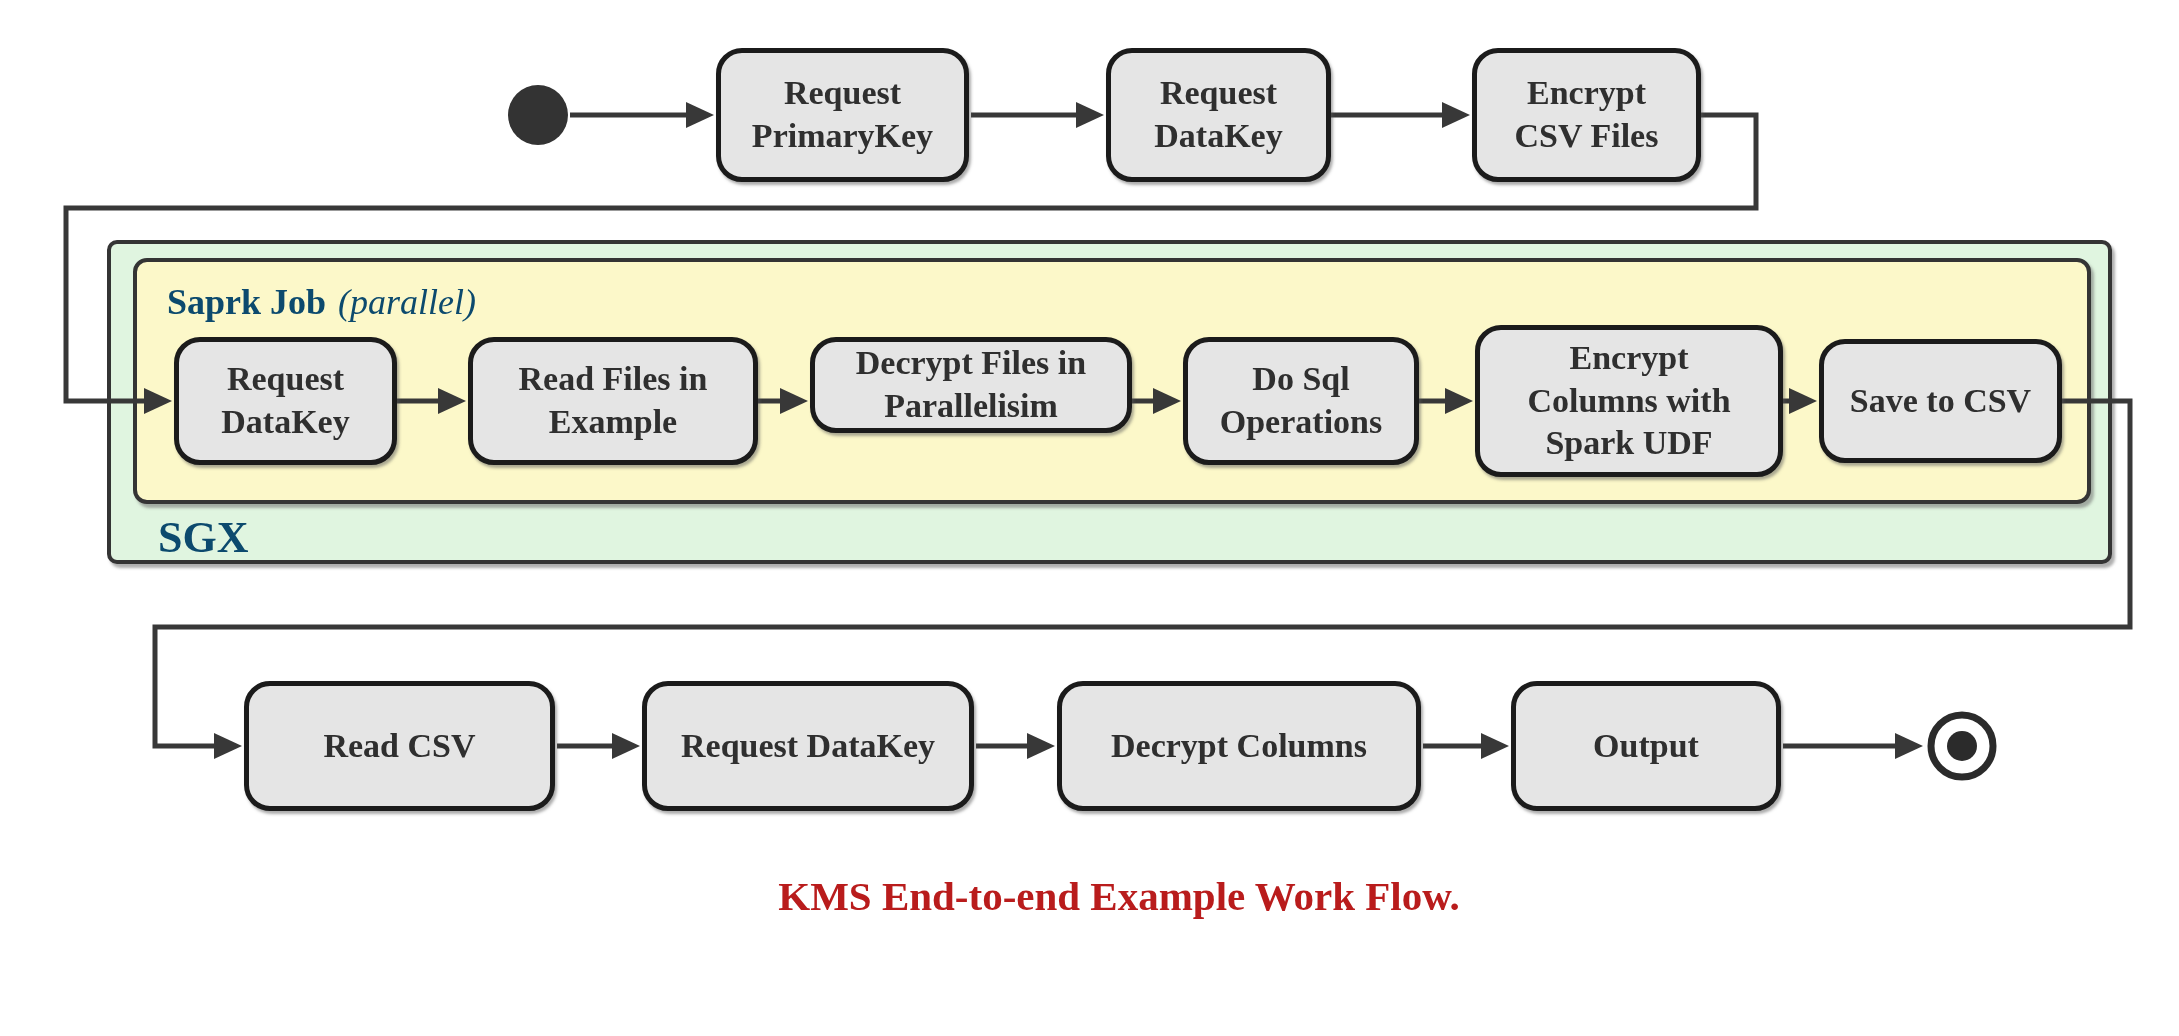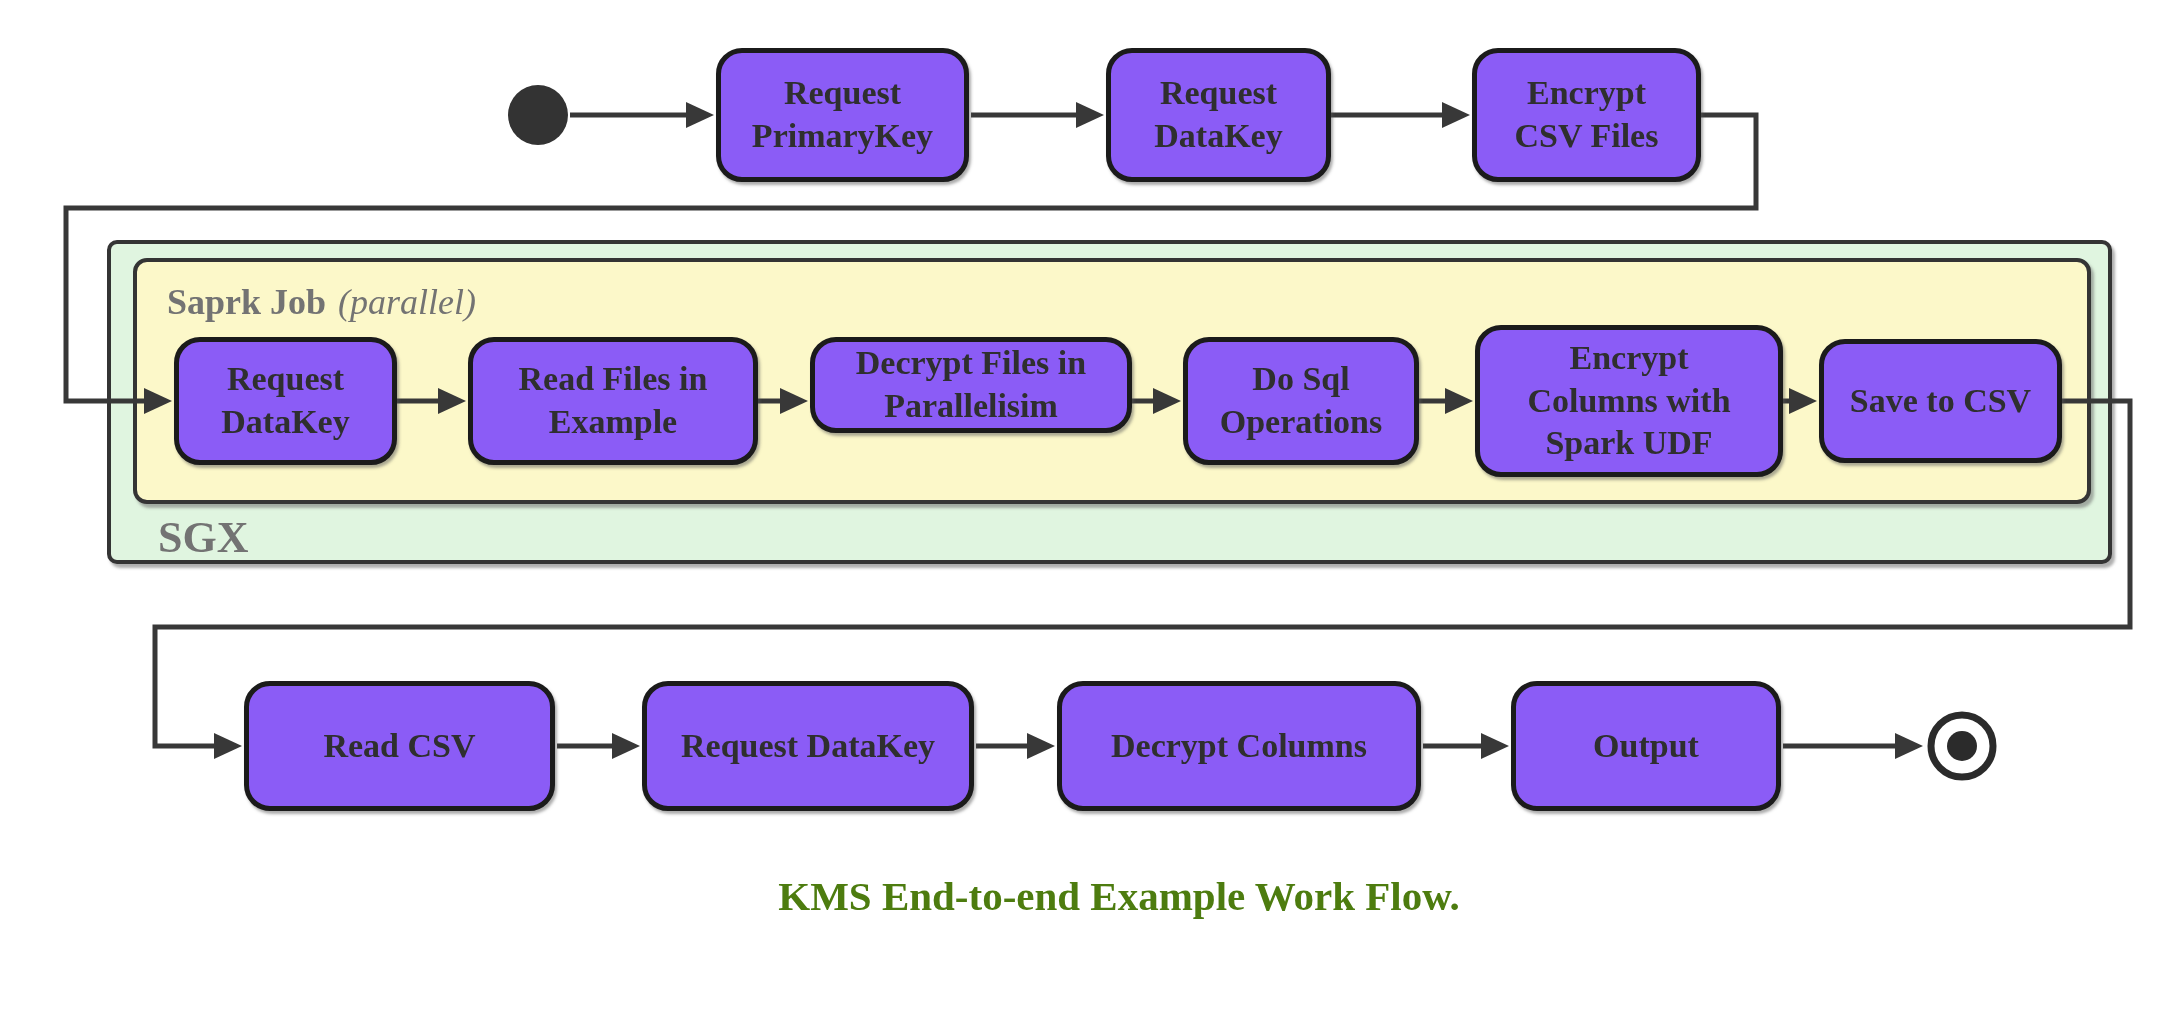--- a/index.html
+++ b/index.html
@@ -21,56 +21,56 @@
     position: absolute;
     box-sizing: border-box;
     border: 4px solid #343434;
     border-radius: 10px;
     box-shadow: 3px 4px 3px rgba(110,110,110,0.55);
   }
   .sgx-box   { background: #e0f5e0; }
   .spark-box { background: #fcf8c9; border-radius: 14px; }
   .container-label {
     position: absolute;
-    color: #737373;
+    color: #0c4a6e;
     font-weight: bold;
     white-space: nowrap;
   }
   .spark-label { font-size: 36px; }
   .spark-label .paren {
     font-weight: normal;
     font-style: italic;
     margin-left: 12px;
   }
   .sgx-label { font-size: 44px; }
   .state {
     position: absolute;
     box-sizing: border-box;
-    background: #8b5cf6;
+    background: #e5e5e5;
     border: 5px solid #1b1b1b;
     border-radius: 26px;
     color: #2f2f2f;
     font-weight: bold;
     font-size: 34px;
     line-height: 1.26;
     display: flex;
     align-items: center;
     justify-content: center;
     text-align: center;
     white-space: pre-line;
     box-shadow: 2px 3px 3px rgba(90,90,90,0.5);
   }
   .row-top    .state-label, .state { letter-spacing: 0px; }
   .caption {
     position: absolute;
     left: 619px; top: 872px; width: 1000px;
     text-align: center;
     font-size: 41px;
     font-weight: bold;
-    color: #4d7c0f;
+    color: #b91c1c;
     white-space: nowrap;
   }
 </style>
 </head>
 <body>
 
 <div class="canvas">
 
   <div class="container-box sgx-box" style="left:107px; top:240px; width:2005px; height:324px;"></div>
   <div class="container-box spark-box" style="left:133px; top:258px; width:1958px; height:246px;"></div>

